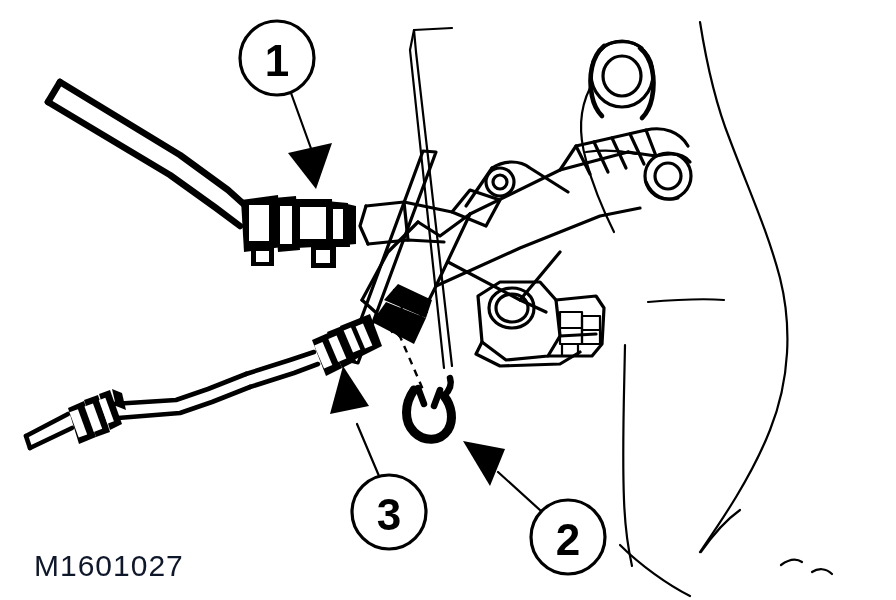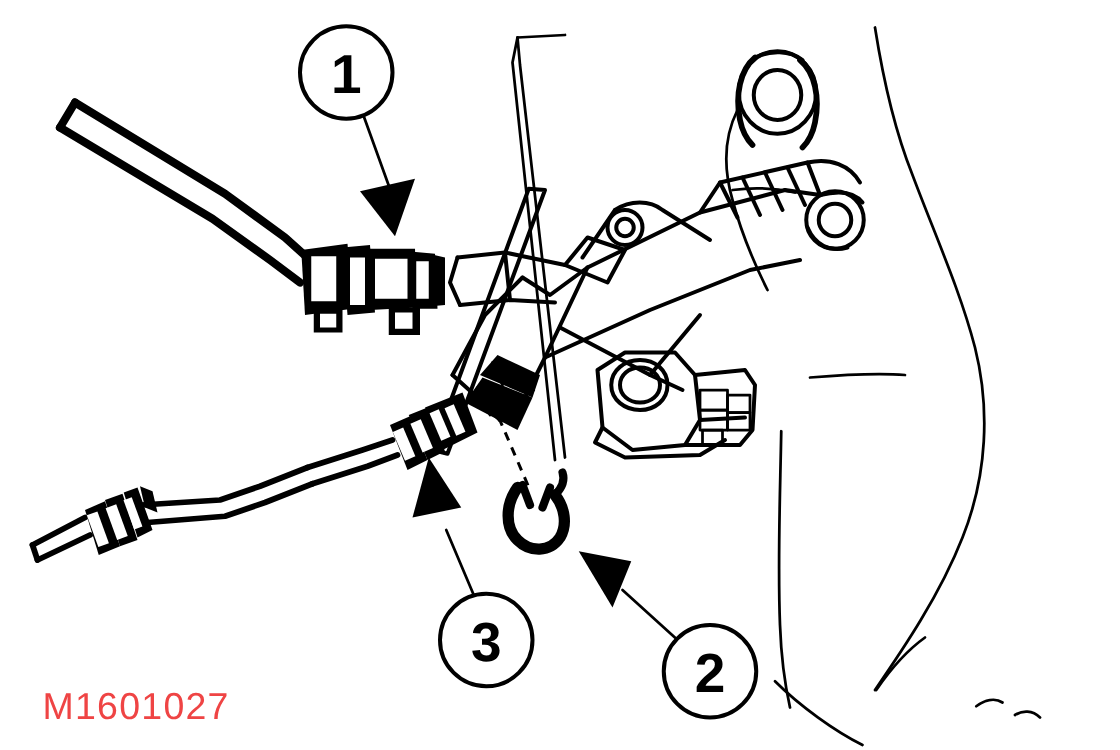--- a/index.html
+++ b/index.html
@@ -27,21 +27,21 @@
     display: block;
   }
   .caption-text {
     position: absolute;
     left: 34px;
     top: 551px;
     font-family: "Liberation Sans", sans-serif;
     font-size: 30px;
     font-weight: 400;
     letter-spacing: 1px;
-    color: #ef4444;
+    color: #0f172a;
     white-space: nowrap;
     line-height: 1;
   }
   text.callout-num {
     font-family: "Liberation Sans", sans-serif;
     font-size: 44px;
     font-weight: bold;
     fill: #000000;
     text-anchor: middle;
     dominant-baseline: central;

